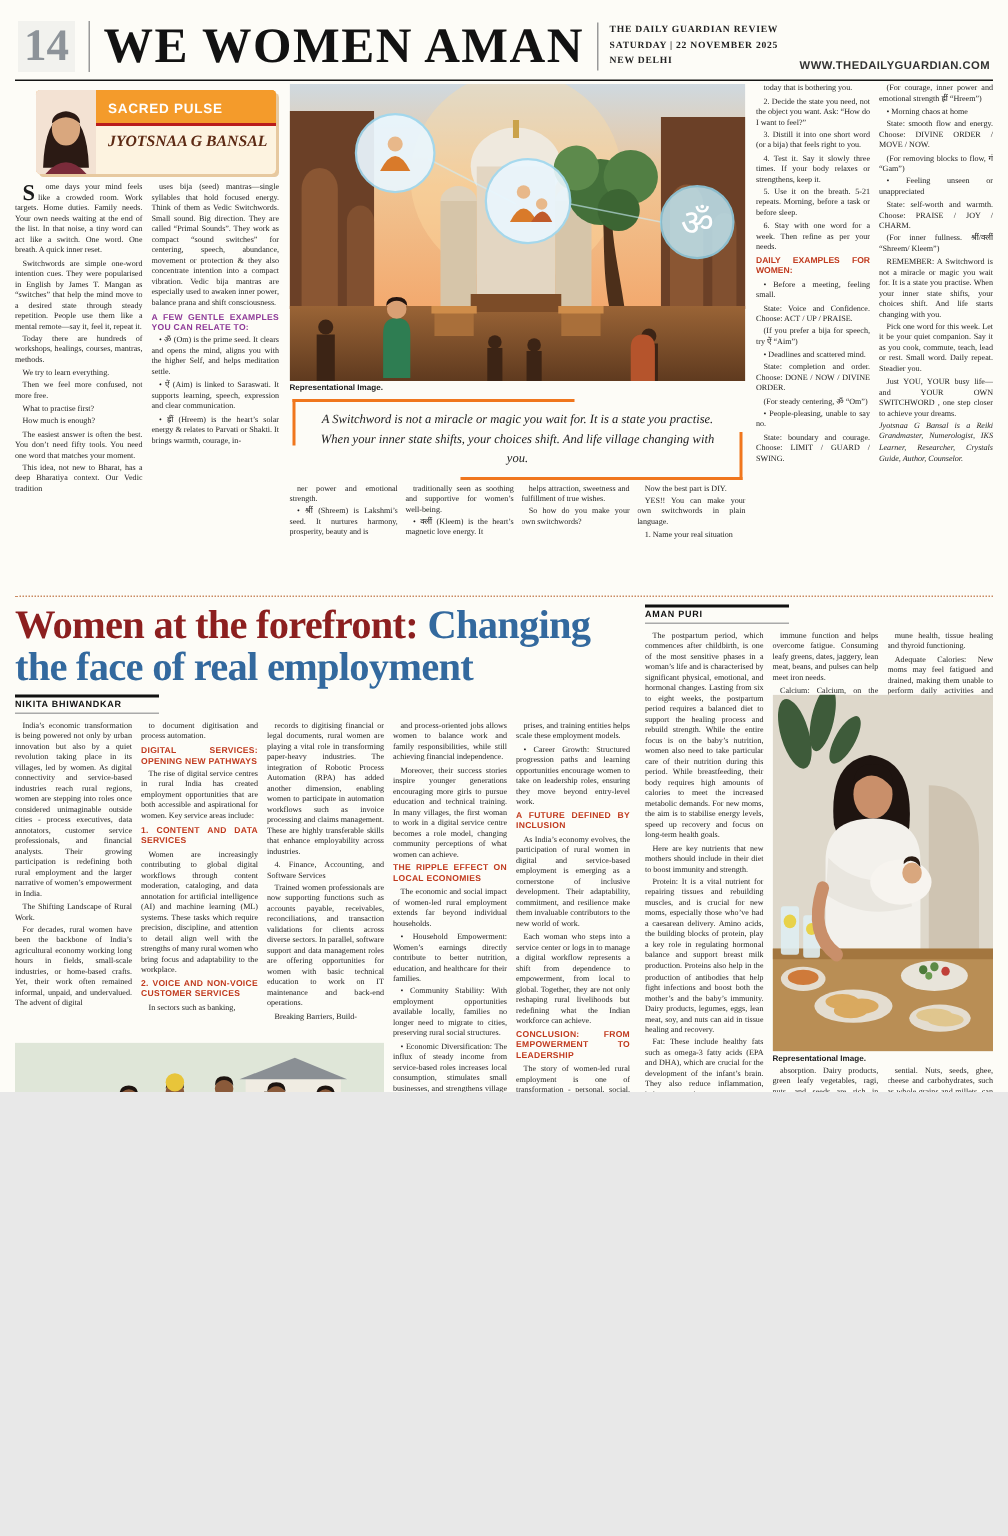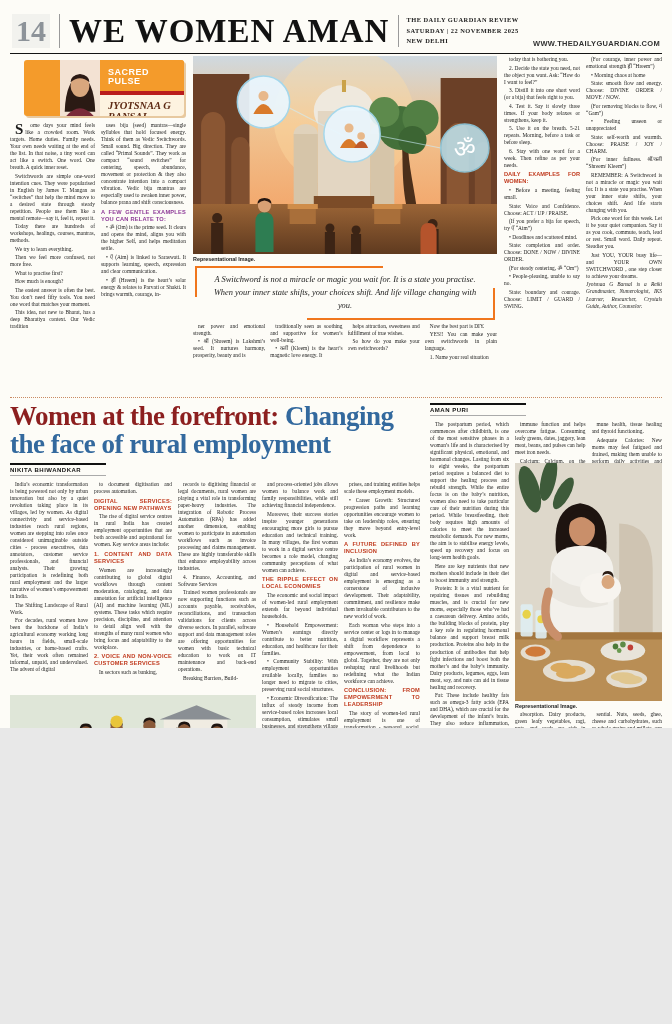--- a/index.html
+++ b/index.html
@@ -34,27 +34,27 @@
           border-top:2.5px solid #111; border-bottom:1px solid #aaa; padding:2px 0; width:96px; margin:1px 0 5px;}
   figure{overflow:hidden;}
   figure svg{display:block; width:100%; height:100%;}
   .dotted-rule{border-top:1.5px dotted #c98a63; margin:5px 0 4px;}
   
   .sw-headline{font:bold 37px/1.05 "Liberation Sans",sans-serif; color:var(--headline_orange);
                letter-spacing:-1px; margin:7px 0 6px;}
   .sw-grid{display:flex; gap:7px; height:336px;}
   .sw-left{width:176px; display:flex; flex-direction:column;}
   .author-badge{display:flex; height:56px; background:var(--kicker_orange); border-radius:3px; overflow:hidden;
-                box-shadow:2px 2px 0 #e7c9a0; margin:4px 2px 6px 14px;padding-left:36px;}
+                box-shadow:2px 2px 0 #e7c9a0; margin:4px 2px 6px 14px;}
   .author-photo{width:40px; background:#f3e2d3; flex:none;}
   .badge-text{flex:1; display:flex; flex-direction:column;}
   .kicker{background:var(--kicker_orange); color:#fff; font:bold 9px/1 "Liberation Sans",sans-serif;
           letter-spacing:.5px; padding:8px 0 5px 8px;}
   .author-name{background:#fdf3e0; color:#5d2a14; font:italic bold 10.5px/1 "Liberation Serif",serif;
-               padding:6px 0 0 8px; flex:1; border-top:4px solid #b91c1c;}
+               padding:6px 0 0 8px; flex:1; border-top:2px solid #b91c1c;}
   .cols2{display:flex; gap:6px; flex:1; overflow:hidden;}
   .dropcap .it:first-child::first-letter{float:left; font-size:15px; line-height:12px; padding:1px 2px 0 0; font-weight:bold;}
   .sw-mid{width:304px; display:flex; flex-direction:column;}
   .hero{height:198px; flex:none;}
   .pull-quote{position:relative; font:italic 8.4px/1.55 "Liberation Serif",serif; color:#222;
               text-align:center; padding:7px 12px 8px; margin:2px 2px 3px;}
   .pull-quote::before{content:""; position:absolute; top:0; left:0; width:62%; height:55%;
               border-top:2.5px solid var(--headline_orange); border-left:2.5px solid var(--headline_orange);}
   .pull-quote::after{content:""; position:absolute; bottom:0; right:0; width:62%; height:55%;
               border-bottom:2.5px solid var(--headline_orange); border-right:2.5px solid var(--headline_orange);}
@@ -267,21 +267,21 @@
       </div>
 
     </div>
   </section>
 
   <div class="dotted-rule"></div>
 
   <div class="bottom-grid">
 
     <section class="rural">
-      <h2><span class="t1">Women at the forefront: </span><span class="t2">Changing the face of rural employment</span></h2>
+      <h2><span class="t1">Women at the forefront: </span><span class="t2">Changing the face of real employment</span></h2>
       <div class="byline">NIKITA BHIWANDKAR</div>
       <div class="rural-body">
         <div class="rural-left">
           <div class="row3 top">
             <div class="col">
                 <p class="it it-p">India’s economic transformation is being powered not only by urban innovation but also by a quiet revolution taking place in its villages, led by women. As digital connectivity and service-based industries reach rural regions, women are stepping into roles once considered unimaginable outside cities - process executives, data annotators, customer service professionals, and financial analysts. Their growing participation is redefining both rural employment and the larger narrative of women’s empowerment in India.</p>
                 <p class="it it-p">The Shifting Landscape of Rural Work.</p>
                 <p class="it it-p">For decades, rural women have been the backbone of India’s agricultural economy working long hours in fields, small-scale industries, or home-based crafts. Yet, their work often remained informal, unpaid, and undervalued. The advent of digital</p>
               </div>
             <div class="col">

